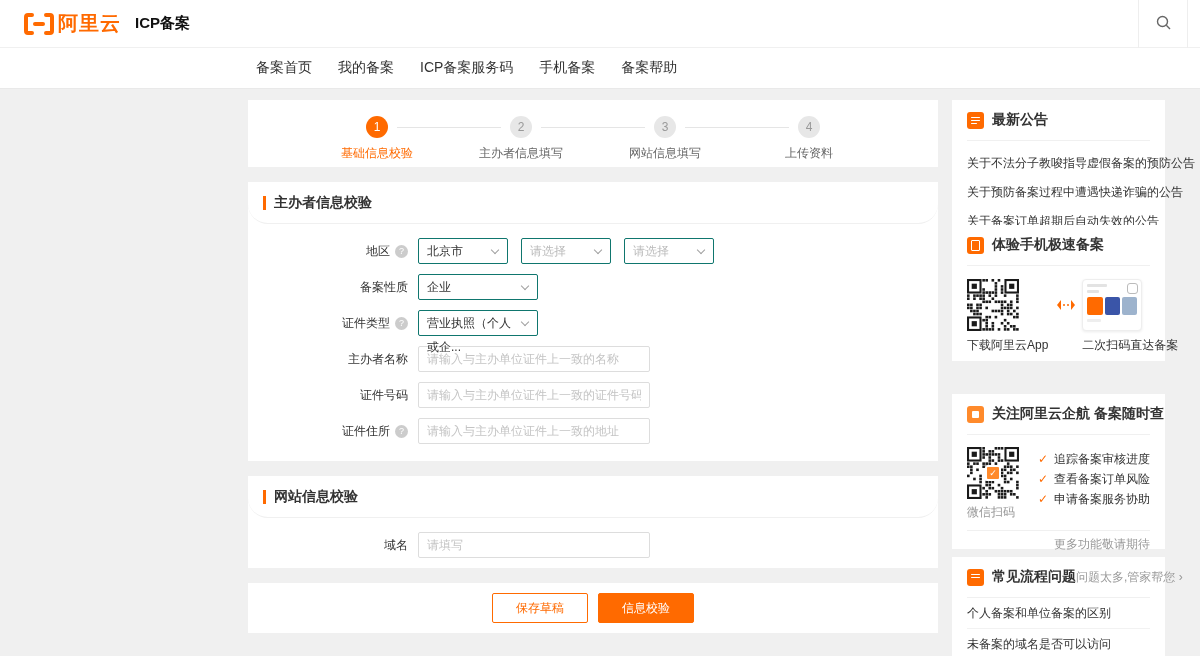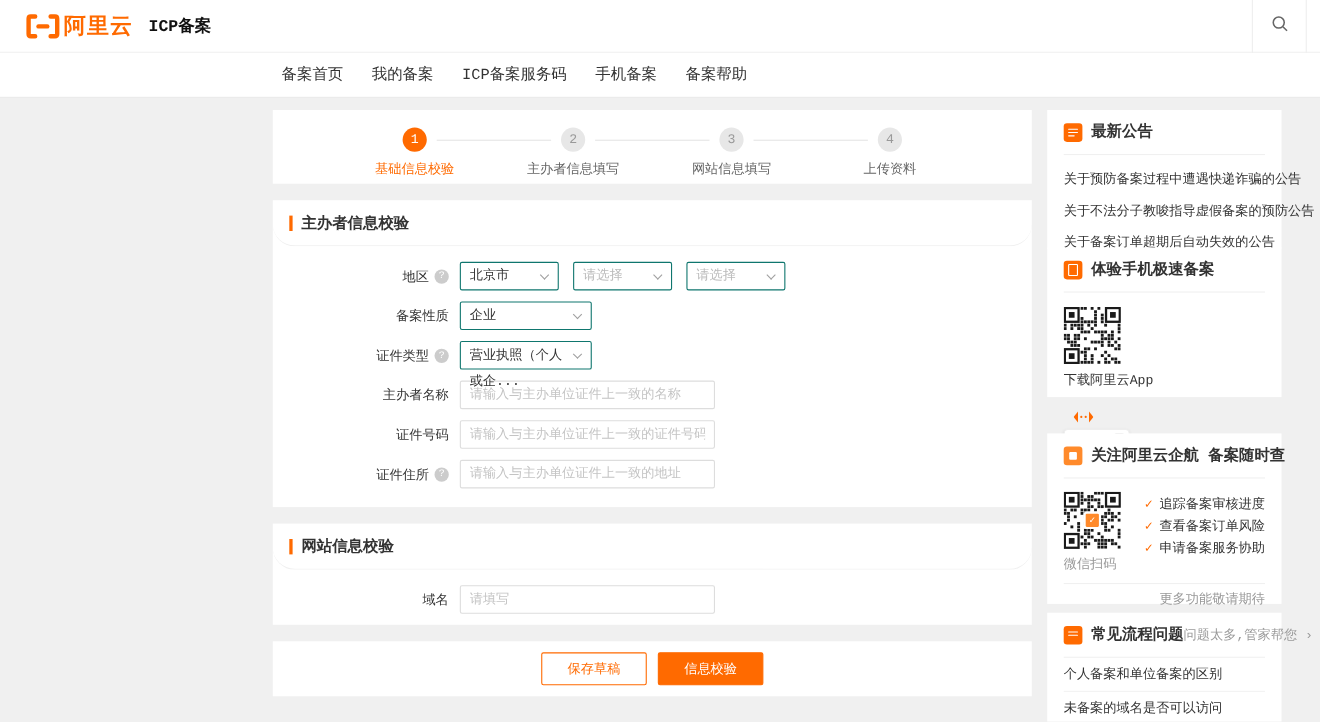--- a/index.html
+++ b/index.html
@@ -1,18 +1,18 @@
 <!DOCTYPE html>
 <html><head>
 <meta charset="utf-8">
 <style>
   * { margin:0; padding:0; box-sizing:border-box; }
   html,body { width:1200px; height:656px; overflow:hidden; }
   body { font-family:"Liberation Sans","DejaVu Sans",sans-serif; background:#f0f0f0; color:#333; }
-  .screen { position:relative; width:964px; height:656px;font-family:Liberation Mono, monospace; }
+  .screen { position:relative; width:964px; height:656px; }
 
   
   .topbar { position:absolute; left:0; top:0; width:1200px; height:48px; background:#fff;
             border-bottom:1px solid #f0f0f0; display:flex; align-items:center; z-index:5; }
   .logo { display:flex; align-items:center; margin-left:22px; cursor:pointer; }
   .logo svg { display:block; }
   .logo-text { color:#FF6A00; font-size:20px; font-weight:bold; margin-left:2px; letter-spacing:1px; }
   .app-title { font-size:15px; font-weight:bold; color:#111; margin-left:14px; }
   .search-cell { position:absolute; right:12px; top:0; width:50px; height:48px;
                  border-left:1px solid #eee; border-right:1px solid #eee;
@@ -71,21 +71,21 @@
   .side-header { height:41px; display:flex; align-items:center; border-bottom:1px solid #f0f0f0; }
   .side-title { font-size:14px; font-weight:bold; color:#333; margin-left:8px; white-space:nowrap; }
   .s-icon { width:17px; height:17px; border-radius:3px; background:#FF6A00; position:relative; flex:none; }
   .s-icon i { position:absolute; background:#fff; border-radius:1px; }
 
   .card-ann { top:100px; height:126px; }
   .ann-list { padding-top:8px; }
   .ann-item { font-size:12px; color:#333; line-height:29px; white-space:nowrap; cursor:pointer; }
 
   .card-mobile { top:225px; height:136px; }
-  .mobile-body { display:flex; align-items:flex-start; padding-top:13px;flex-direction:column; }
+  .mobile-body { display:flex; align-items:flex-start; padding-top:13px; }
   .qr-wrap { position:relative; width:52px; height:52px; }
   svg.qr { width:52px; height:52px; display:block; }
   .caption { font-size:12px; color:#333; margin-top:6px; text-align:center; white-space:nowrap; }
   .transfer { margin:18px 7px 0 9px; color:#FF6A00; }
   .phone-mock { width:60px; height:52px; border:1px solid #eee; border-radius:4px; background:#fff;
                 box-shadow:0 1px 3px rgba(0,0,0,.08); padding:4px 4px; position:relative; }
   .pm-bar { height:3px; background:#e3e3e3; border-radius:1px; margin-bottom:3px; width:20px; }
   .pm-scan { position:absolute; right:3px; top:3px; width:11px; height:11px; border:1px solid #bbb; border-radius:3px; }
   .pm-tiles { display:flex; gap:2px; margin-top:4px; }
   .pm-tile { width:16px; height:18px; border-radius:2px; }
@@ -273,22 +273,22 @@
   <aside class="card side-card card-ann">
     <div class="side-header">
       <span class="s-icon">
         <i class="doc-l1"></i>
           <i class="doc-l2"></i>
           <i class="doc-l3"></i>
       </span>
       <span class="side-title">最新公告</span>
     </div>
     <div class="ann-list">
+      <div class="ann-item">关于不法分子教唆指导虚假备案的预防公告</div>
       <div class="ann-item">关于预防备案过程中遭遇快递诈骗的公告</div>
-      <div class="ann-item">关于不法分子教唆指导虚假备案的预防公告</div>
       <div class="ann-item">关于备案订单超期后自动失效的公告</div>
     </div>
   </aside>
 
   <aside class="card side-card card-mobile">
     <div class="side-header">
       <span class="s-icon">
           <i class="phone-inner"></i>
         </span>
       <span class="side-title">体验手机极速备案</span>

